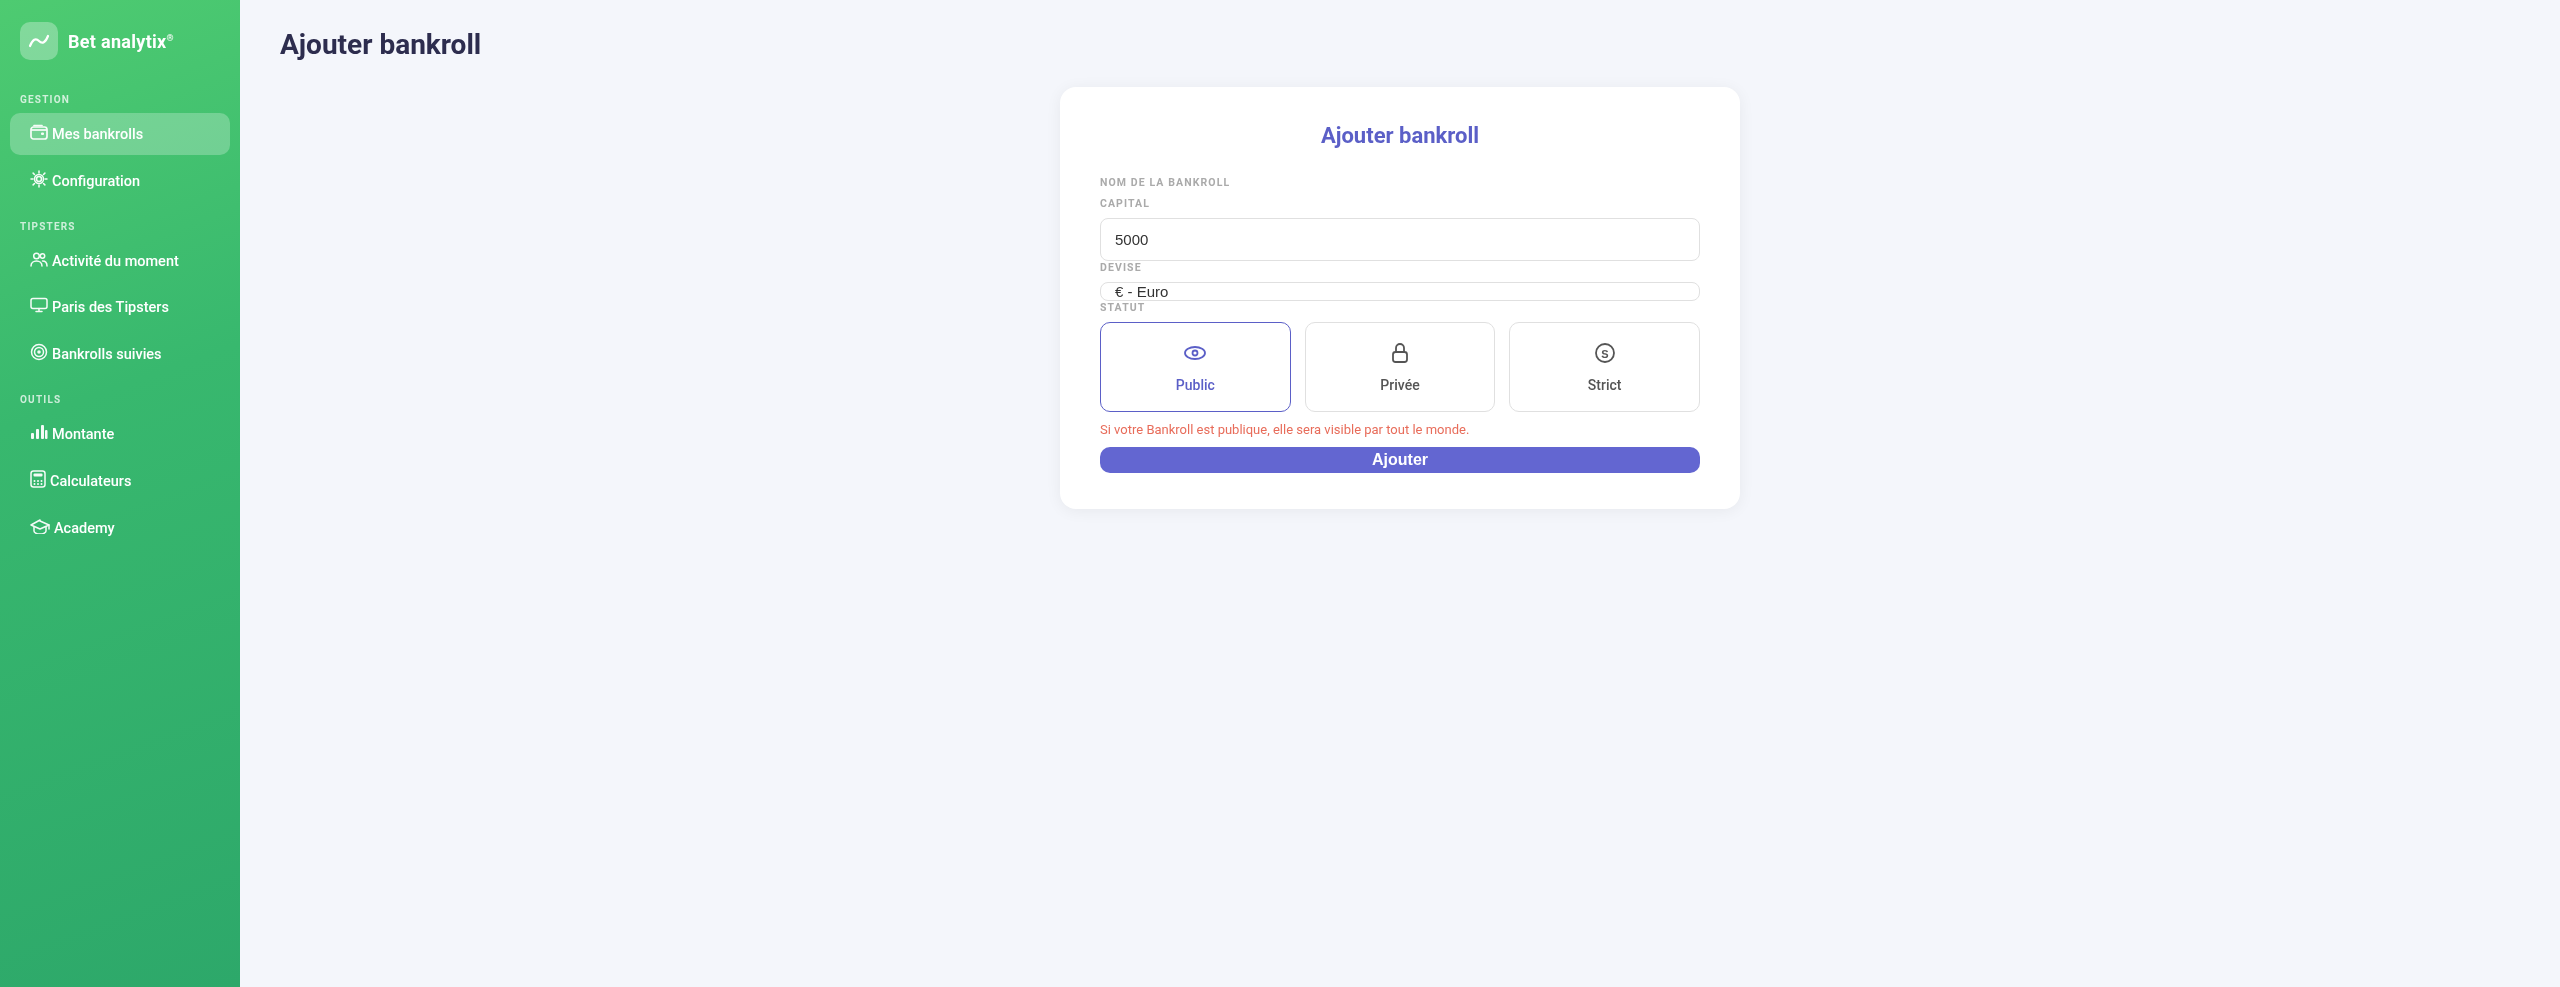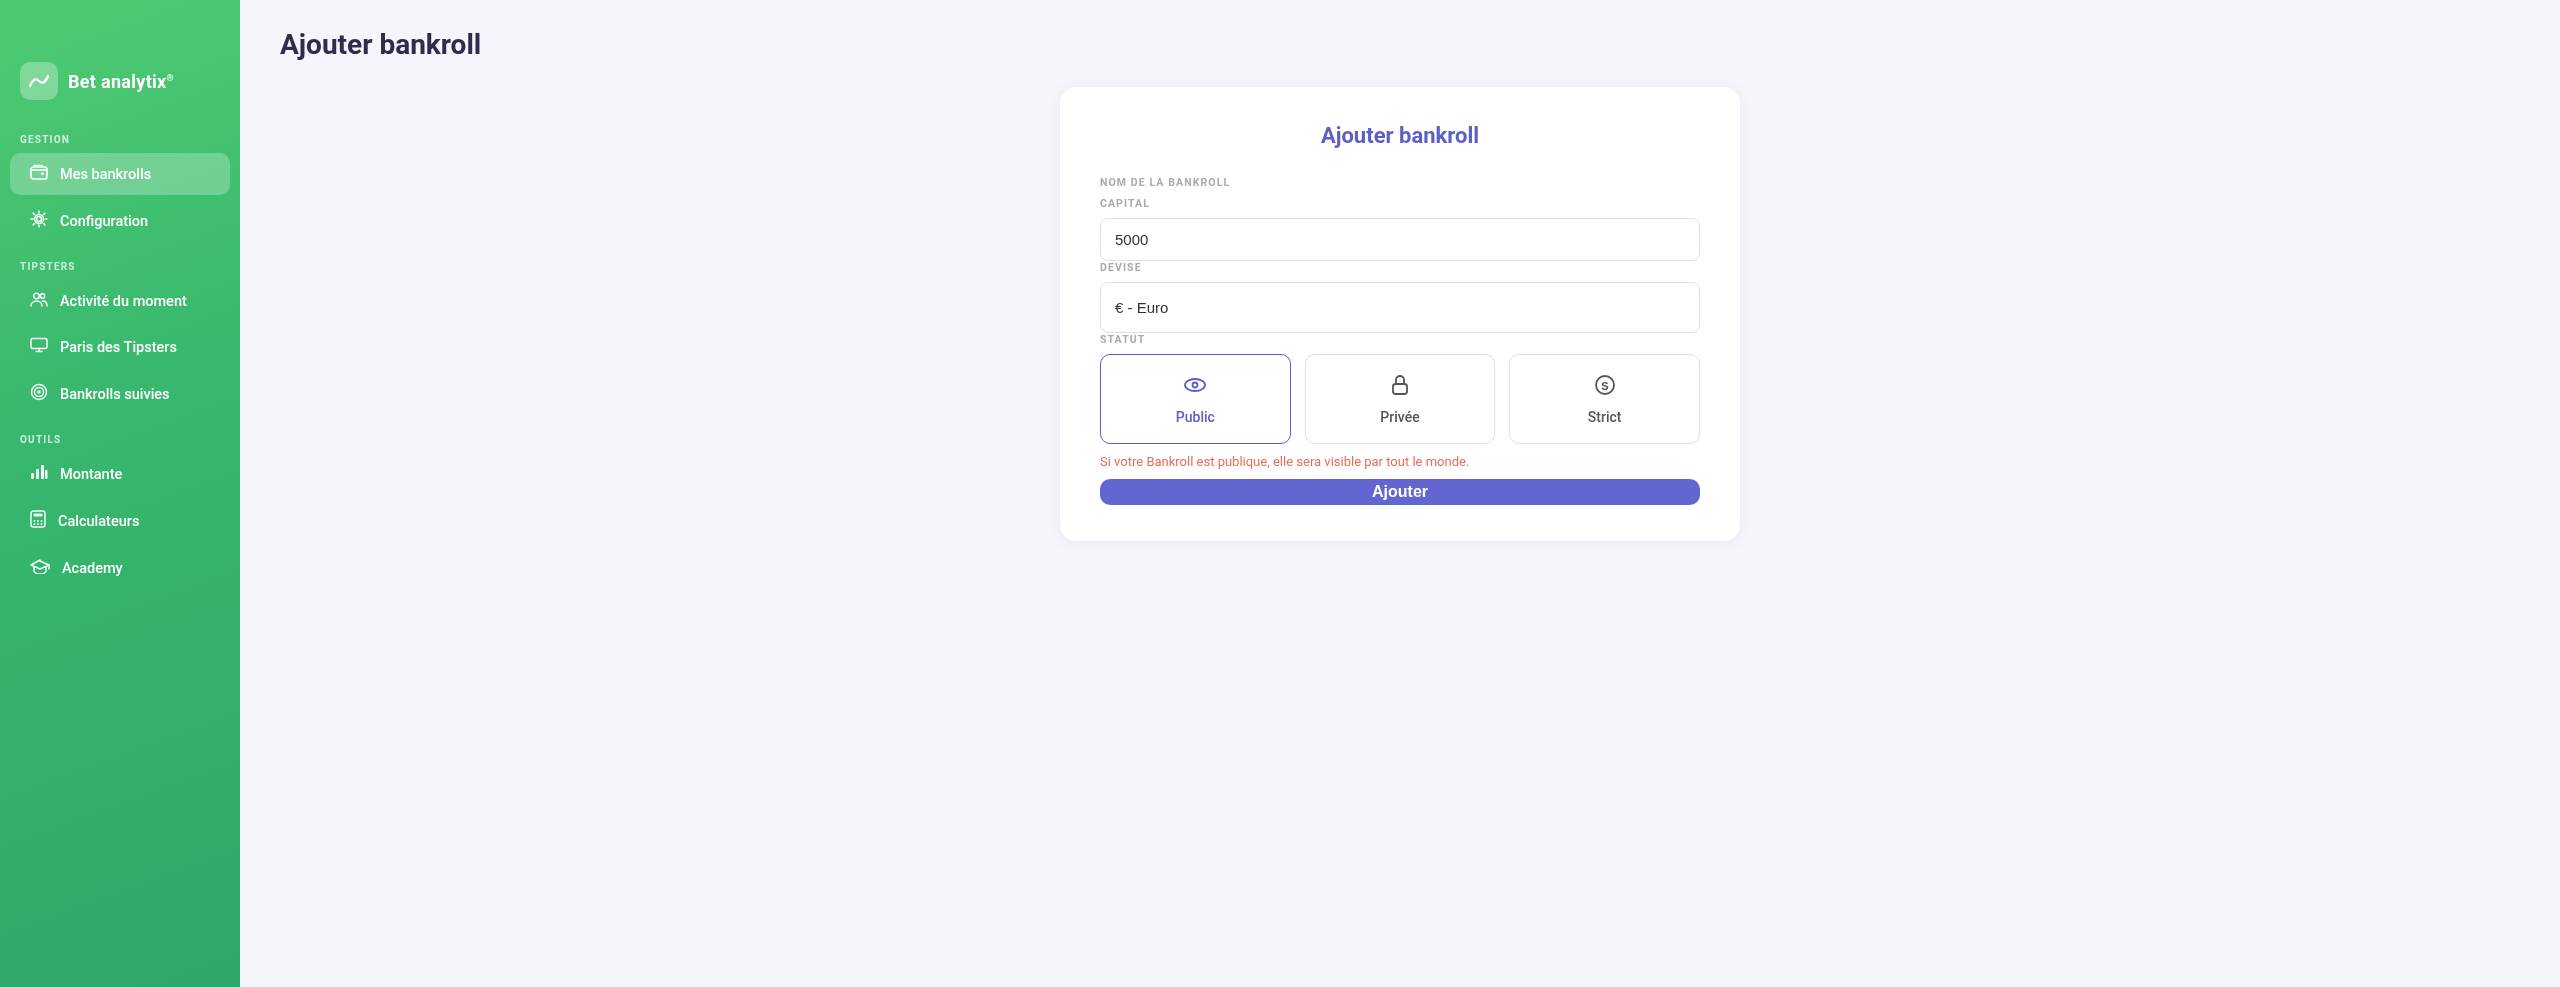--- a/index.html
+++ b/index.html
@@ -18,21 +18,20 @@
       display: flex;
       flex-direction: column;
       padding: 0;
       color: white;
     }
     .sidebar-logo {
       display: flex;
       align-items: center;
       gap: 10px;
       padding: 22px 20px 18px 20px;
-      margin-top: 40px;
     }
     .logo-icon {
       width: 38px;
       height: 38px;
       background: rgba(255,255,255,0.3);
       border-radius: 10px;
       display: flex;
       align-items: center;
       justify-content: center;
       font-size: 18px;
@@ -53,21 +52,21 @@
       font-weight: 700;
       letter-spacing: 1.2px;
       color: rgba(255,255,255,0.75);
       padding: 16px 20px 6px 20px;
       text-transform: uppercase;
     }
 
     .sidebar-item {
       display: flex;
       align-items: center;
-      gap: 12px;
+      gap: 4px;
       padding: 11px 20px;
       cursor: pointer;
       border-radius: 10px;
       margin: 2px 10px;
       transition: background 0.15s;
       font-size: 14.5px;
       font-weight: 500;
       color: white;
     }
     .sidebar-item.active {
@@ -139,21 +138,21 @@
       border: 1.5px solid #e0e0e0;
       border-radius: 8px;
       font-size: 15px;
       color: #333;
       outline: none;
       transition: border-color 0.2s;
     }
 
     .form-select {
       width: 100%;
-      padding: 16px 14px;
+      padding: 0 14px;
       border: 1.5px solid #e0e0e0;
       border-radius: 8px;
       font-size: 15px;
       color: #333;
       outline: none;
       background: white;
       appearance: none;
       cursor: pointer;
     }
 

